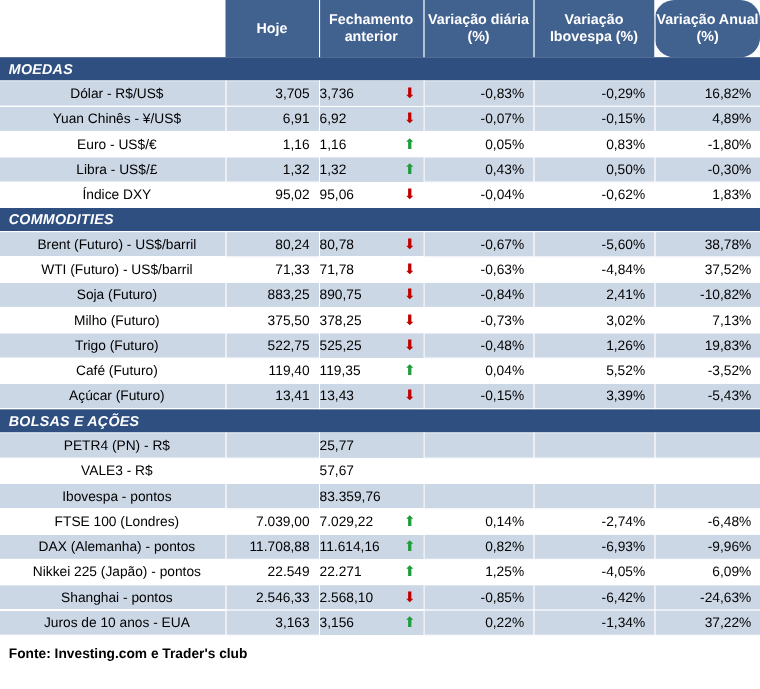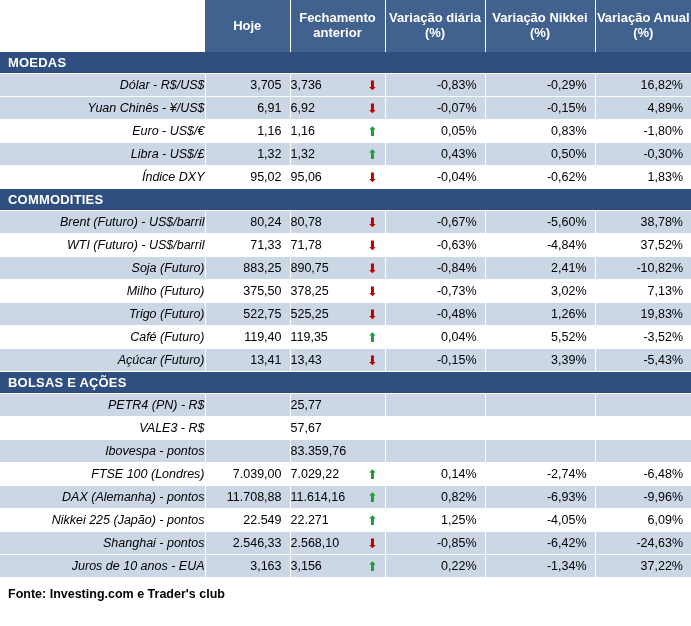--- a/index.html
+++ b/index.html
@@ -49,47 +49,47 @@
     vertical-align: middle;
     height: 52px;
     border-right: 1px solid #ffffff;
     padding: 2px 4px;
     line-height: 1.15;
   }
   thead th.blank {
     background: #ffffff;
     border-right: none;
   }
-  thead th.last { border-right: none; }
+  thead th.last { border-right: none; border-radius: 18px; }
 
   
   tr.section td {
     background: #2e4f80;
     color: #ffffff;
     font-weight: bold;
     font-size: 13px;
     height: 21px;
     padding-left: 8px;
     letter-spacing: 0.2px;
     border-bottom: 1px solid #ffffff;
+    font-style: italic;
   }
 
   
   tr.data td {
     height: 22px;
     border-bottom: 1px solid #ffffff;
     border-right: 1px solid #ffffff;
     vertical-align: middle;
   }
   tr.data td.label {
-    text-align: right;
+    text-align: center;
     padding-left: 8px;
     white-space: nowrap;
     overflow: hidden;
-    font-style: italic;
   }
   tr.data td.num {
     text-align: right;
     padding-right: 8px;
     white-space: nowrap;
   }
   tr.data td.numarrow {
     text-align: right;
     padding-right: 4px;
     white-space: nowrap;
@@ -145,21 +145,21 @@
         <col class="c3">
         <col class="c4">
         <col class="c5">
     </colgroup>
     <thead>
       <tr>
         <th class="blank"></th>
         <th>Hoje</th>
         <th>Fechamento anterior</th>
         <th>Variação diária (%)</th>
-        <th>Variação Nikkei (%)</th>
+        <th>Variação Ibovespa (%)</th>
         <th class="last">Variação Anual (%)</th>
       </tr>
     </thead>
     <tbody id="tbody">
         <tr class="section">
           <td colspan="6">MOEDAS</td>
         </tr>
         <tr class="data alt">
           <td class="label">Dólar - R$/US$</td>
           <td class="num">3,705</td>

